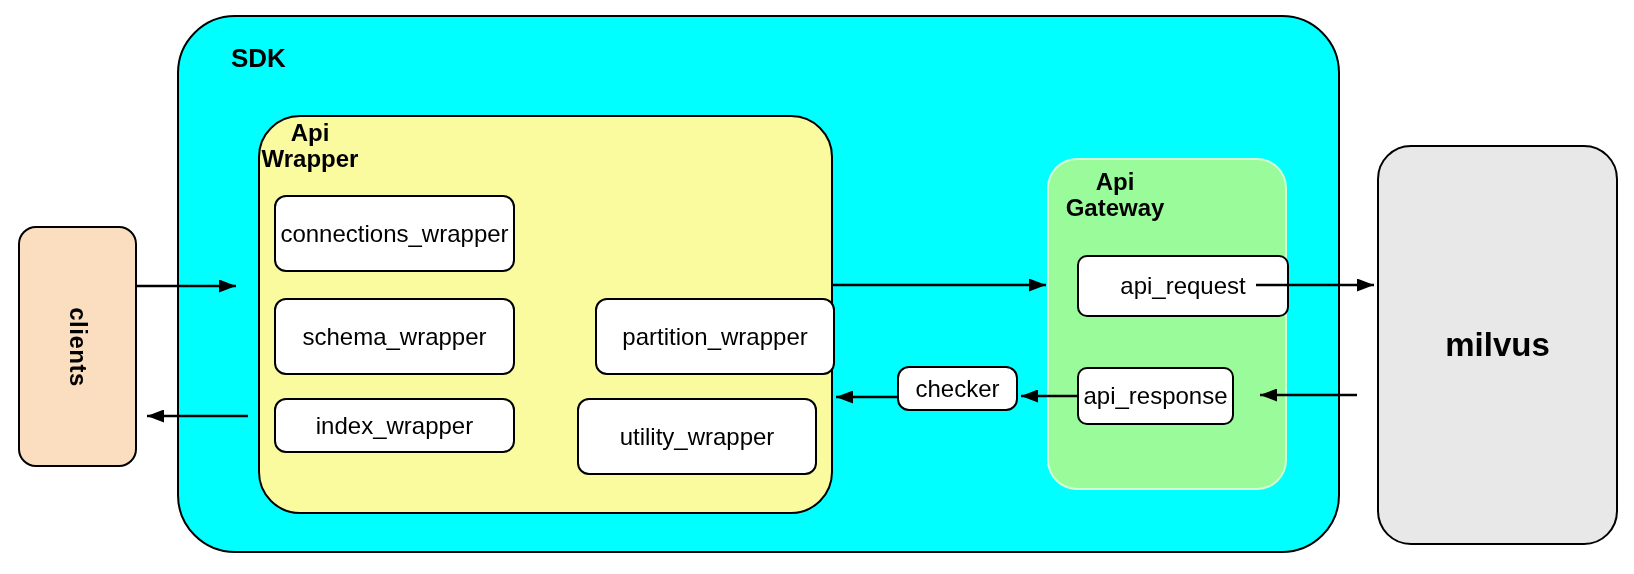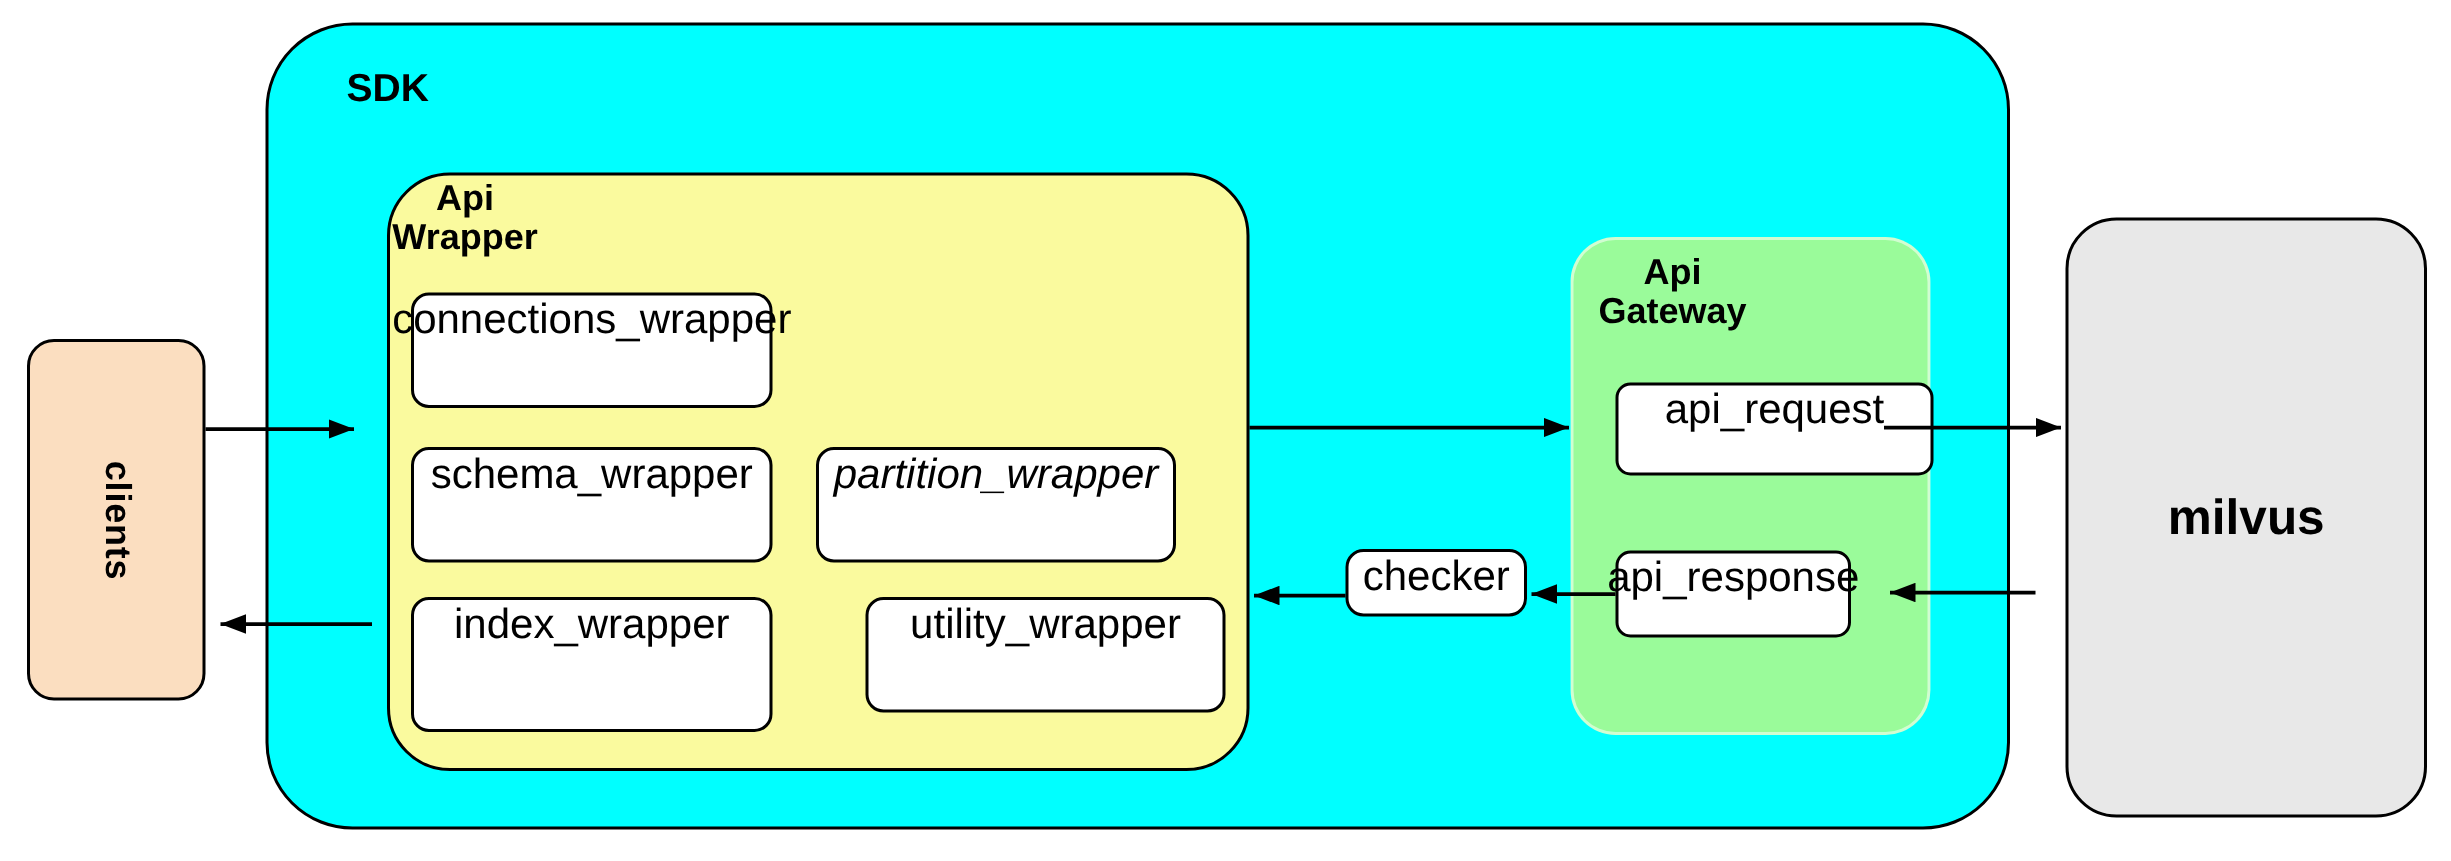--- a/index.html
+++ b/index.html
@@ -33,27 +33,27 @@
                    font-weight:bold; font-size:24px; line-height:26px; }
 
   .milvus   { left:1377px; top:145px; width:241px; height:400px;
               background:var(--milvus_fill,#E8E8E8); border-radius:34px;
               display:flex; align-items:center; justify-content:center;
               font-weight:bold; font-size:33px; }
 
   
   .leaf { position:absolute; box-sizing:border-box;
           background:var(--leaf_fill,#ffffff); border:2px solid var(--stroke,#000);
-          border-radius:12px; display:flex; justify-content:center;
-          font-size:28px; }
+          border-radius:12px; display:flex; align-items:center; justify-content:center;
+          font-size:24px; }
   .b-connections { left:274px;  top:195px; width:241px; height:77px; }
   .b-collections { left:577px;  top:195px; width:240px; height:77px; }
   .b-schema      { left:274px;  top:298px; width:241px; height:77px; }
-  .b-partition   { left:544px;  top:298px; width:240px; height:77px;font-style:italic; }
-  .b-index       { left:274px;  top:398px; width:241px; height:90px; }
+  .b-partition   { left:595px;  top:298px; width:240px; height:77px; }
+  .b-index       { left:274px;  top:398px; width:241px; height:55px; }
   .b-utility     { left:577px;  top:398px; width:240px; height:77px; }
   .b-checker     { left:897px;  top:366px; width:121px; height:45px; }
   .b-request     { left:1077px; top:255px; width:212px; height:62px; border-radius:10px; }
   .b-response    { left:1077px; top:367px; width:157px; height:58px; border-radius:10px; }
 
   
   .arrows { position:absolute; left:0; top:0; pointer-events:none; }
   .arrow  { stroke:var(--stroke,#000); stroke-width:2.5px; }
   .arrow-head { fill:var(--stroke,#000); }
 </style>

